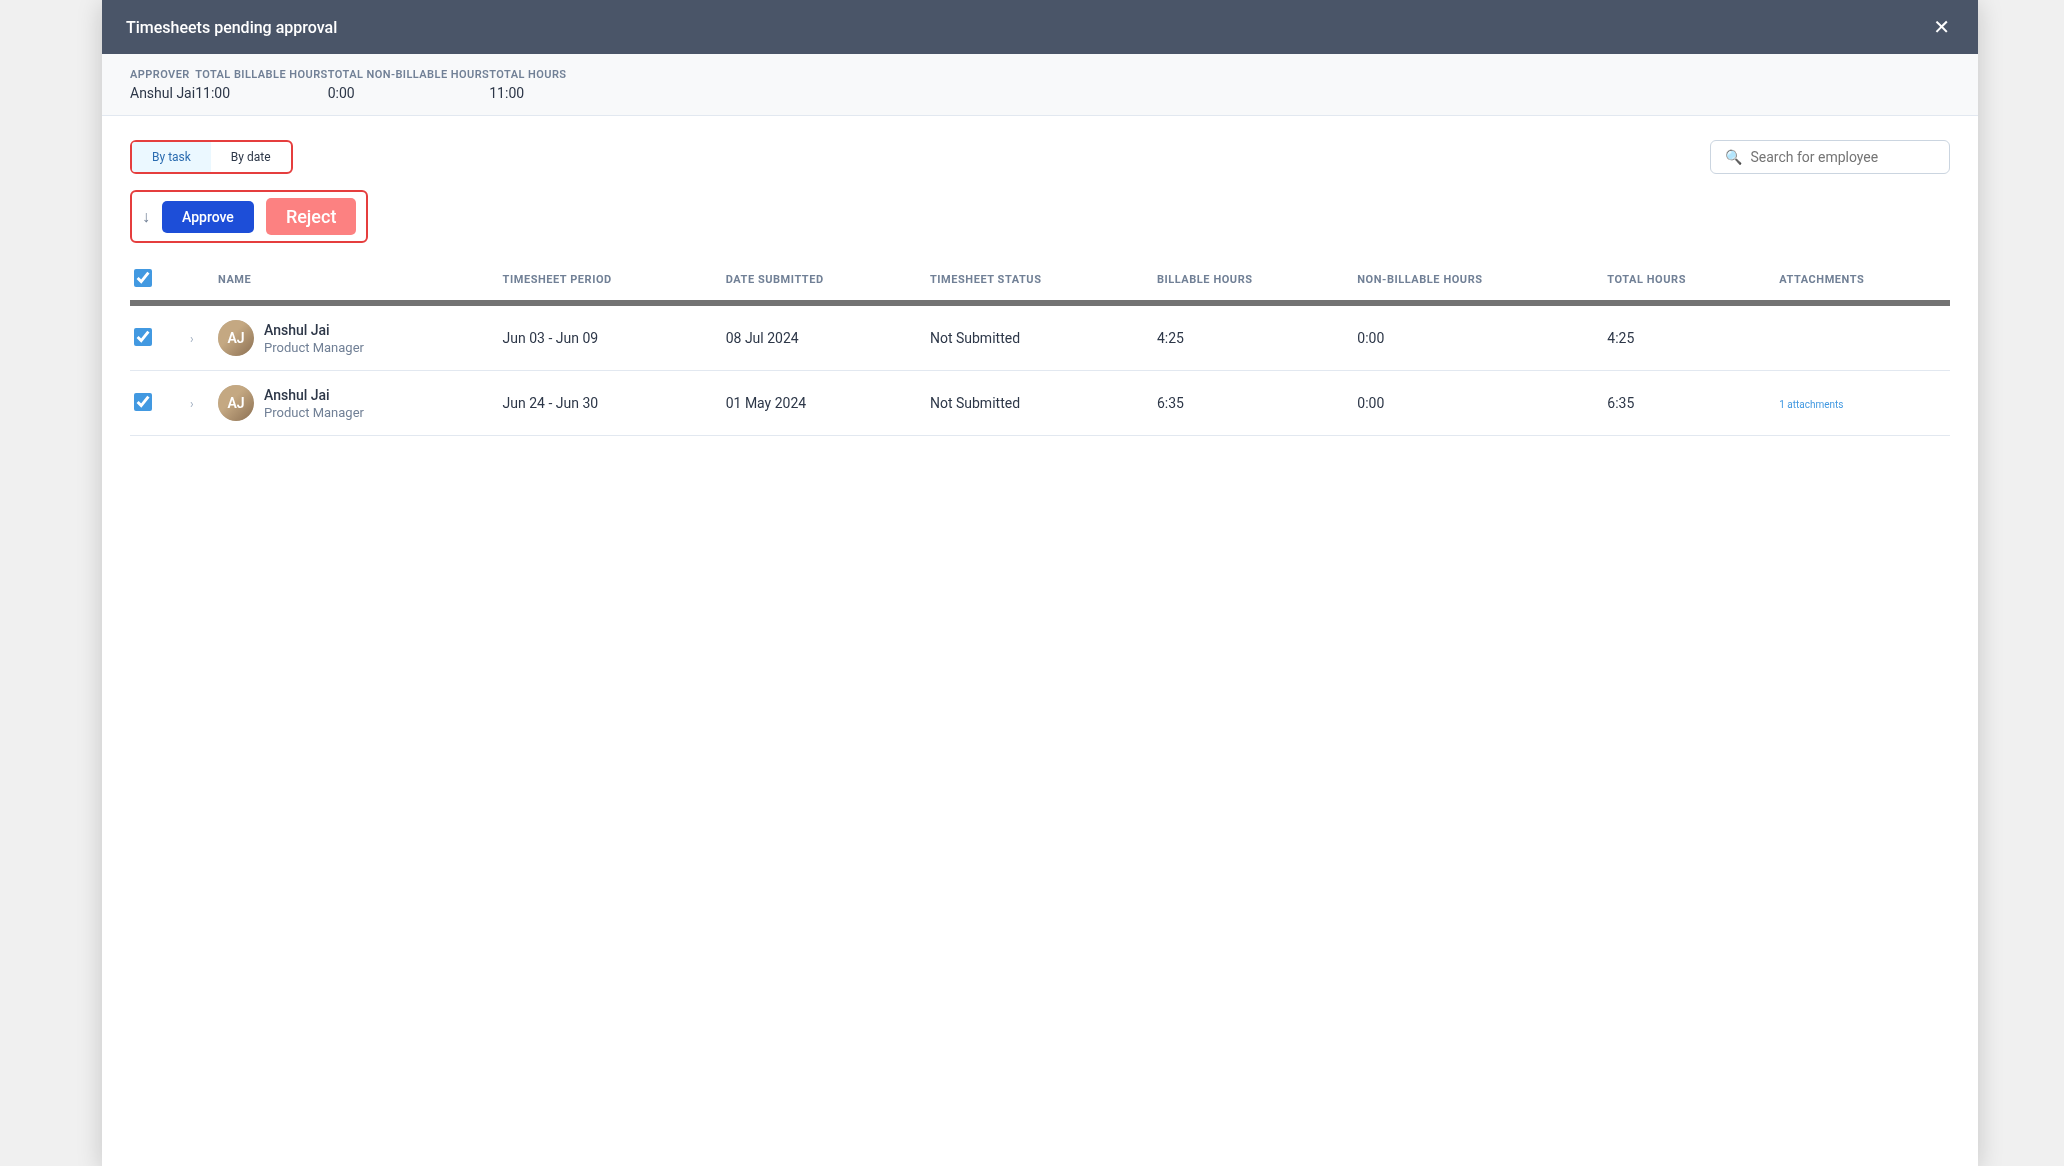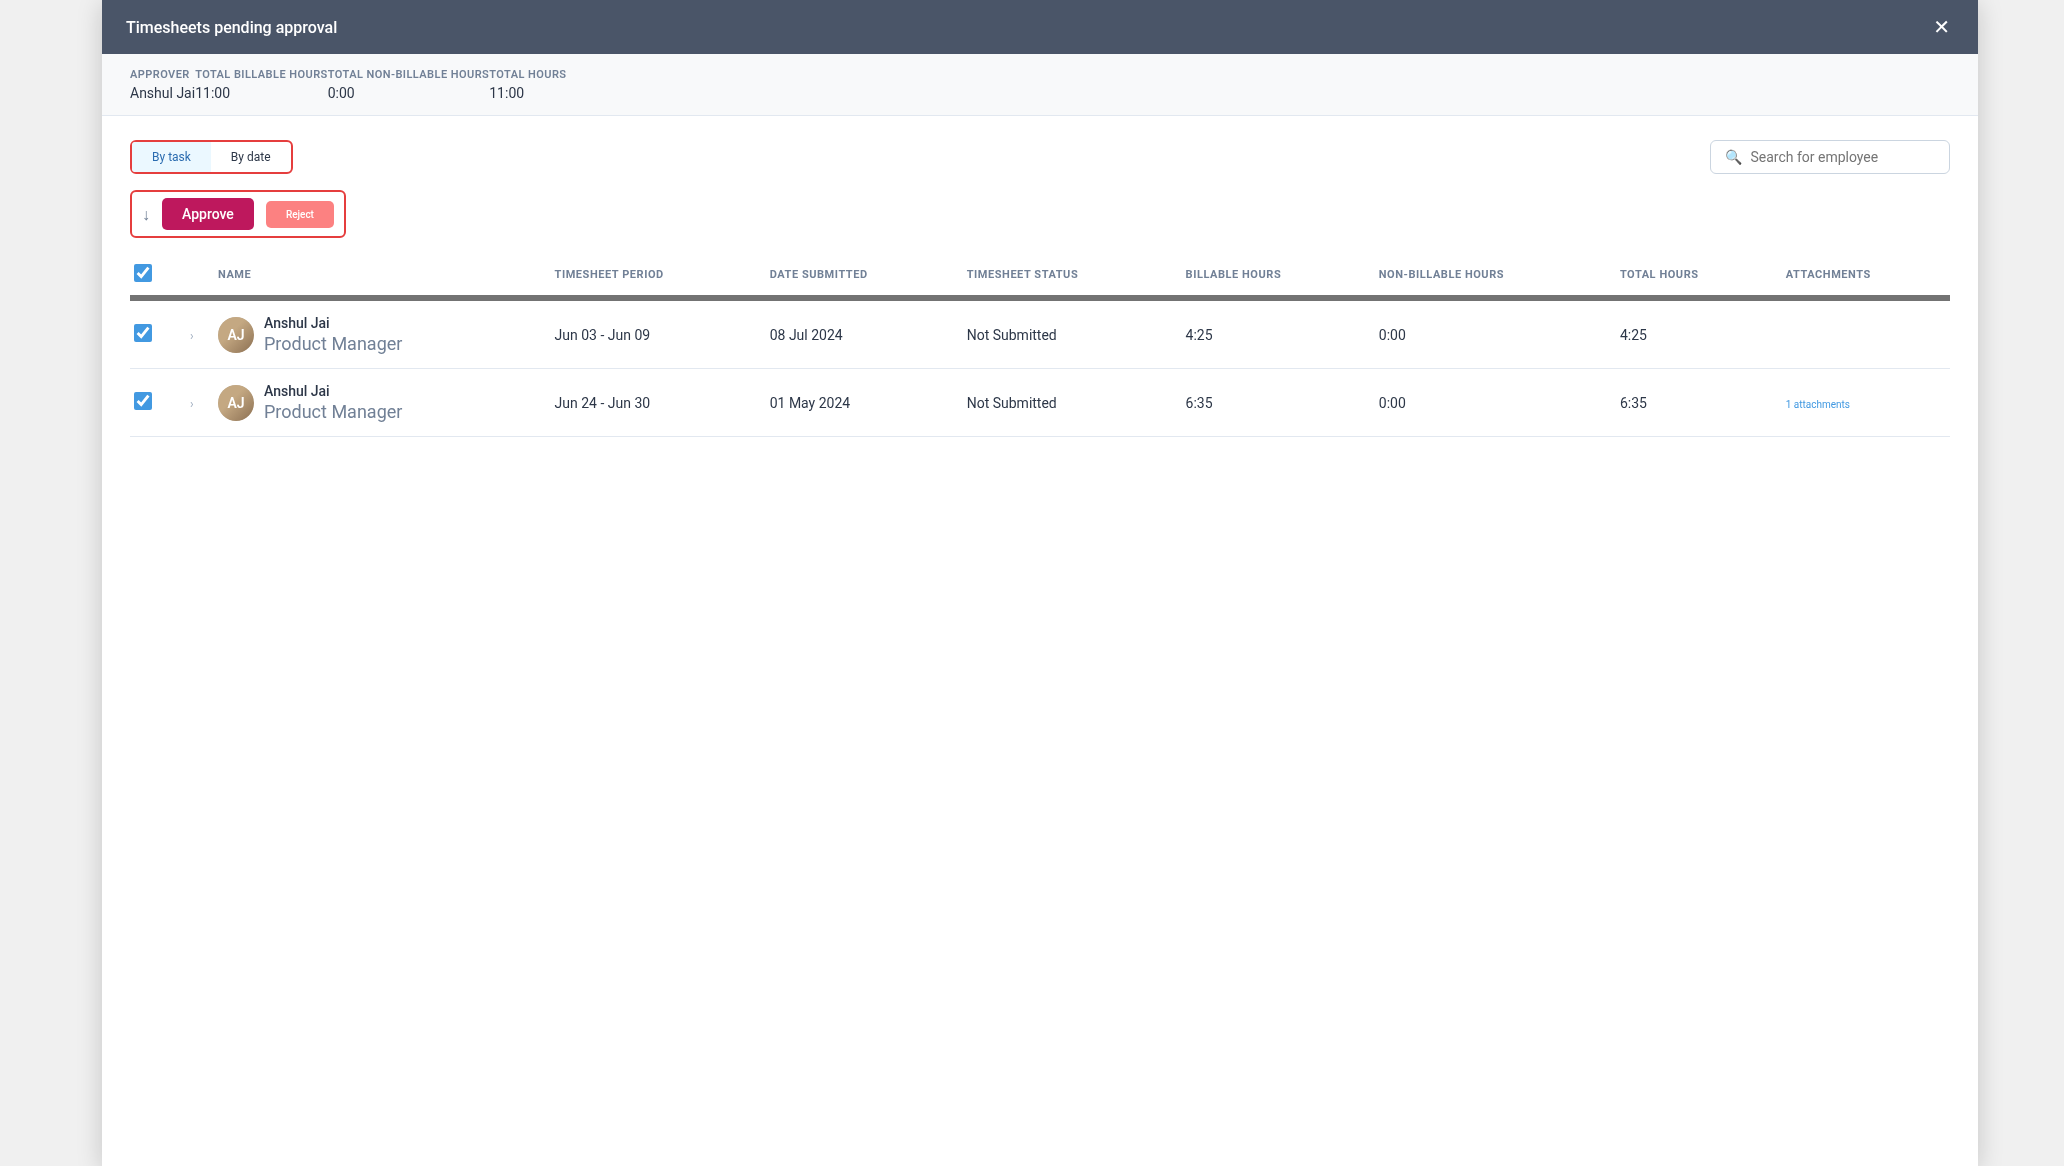--- a/index.html
+++ b/index.html
@@ -152,37 +152,37 @@
       width: fit-content;
     }
 
     .sort-icon {
       color: #718096;
       font-size: 16px;
       cursor: pointer;
     }
 
     .approve-btn {
-      background: #be185d;
+      background: #1d4ed8;
       color: #fff;
       border: none;
       border-radius: 5px;
       padding: 8px 20px;
       font-size: 14px;
       font-weight: 500;
       cursor: pointer;
     }
 
     .reject-btn {
       background: #fc8181;
       color: #fff;
       border: none;
       border-radius: 5px;
       padding: 8px 20px;
-      font-size: 10px;
+      font-size: 18px;
       font-weight: 500;
       cursor: pointer;
     }
 
     .table-wrapper {
       width: 100%;
     }
 
     .data-table {
       width: 100%;
@@ -282,21 +282,21 @@
       gap: 2px;
     }
 
     .employee-name {
       font-size: 14px;
       font-weight: 500;
       color: #2d3748;
     }
 
     .employee-role {
-      font-size: 18px;
+      font-size: 13px;
       color: #718096;
     }
 
     .attachment-link {
       color: #4299e1;
       text-decoration: none;
       font-size: 10px;
     }
   </style>
 </head>

